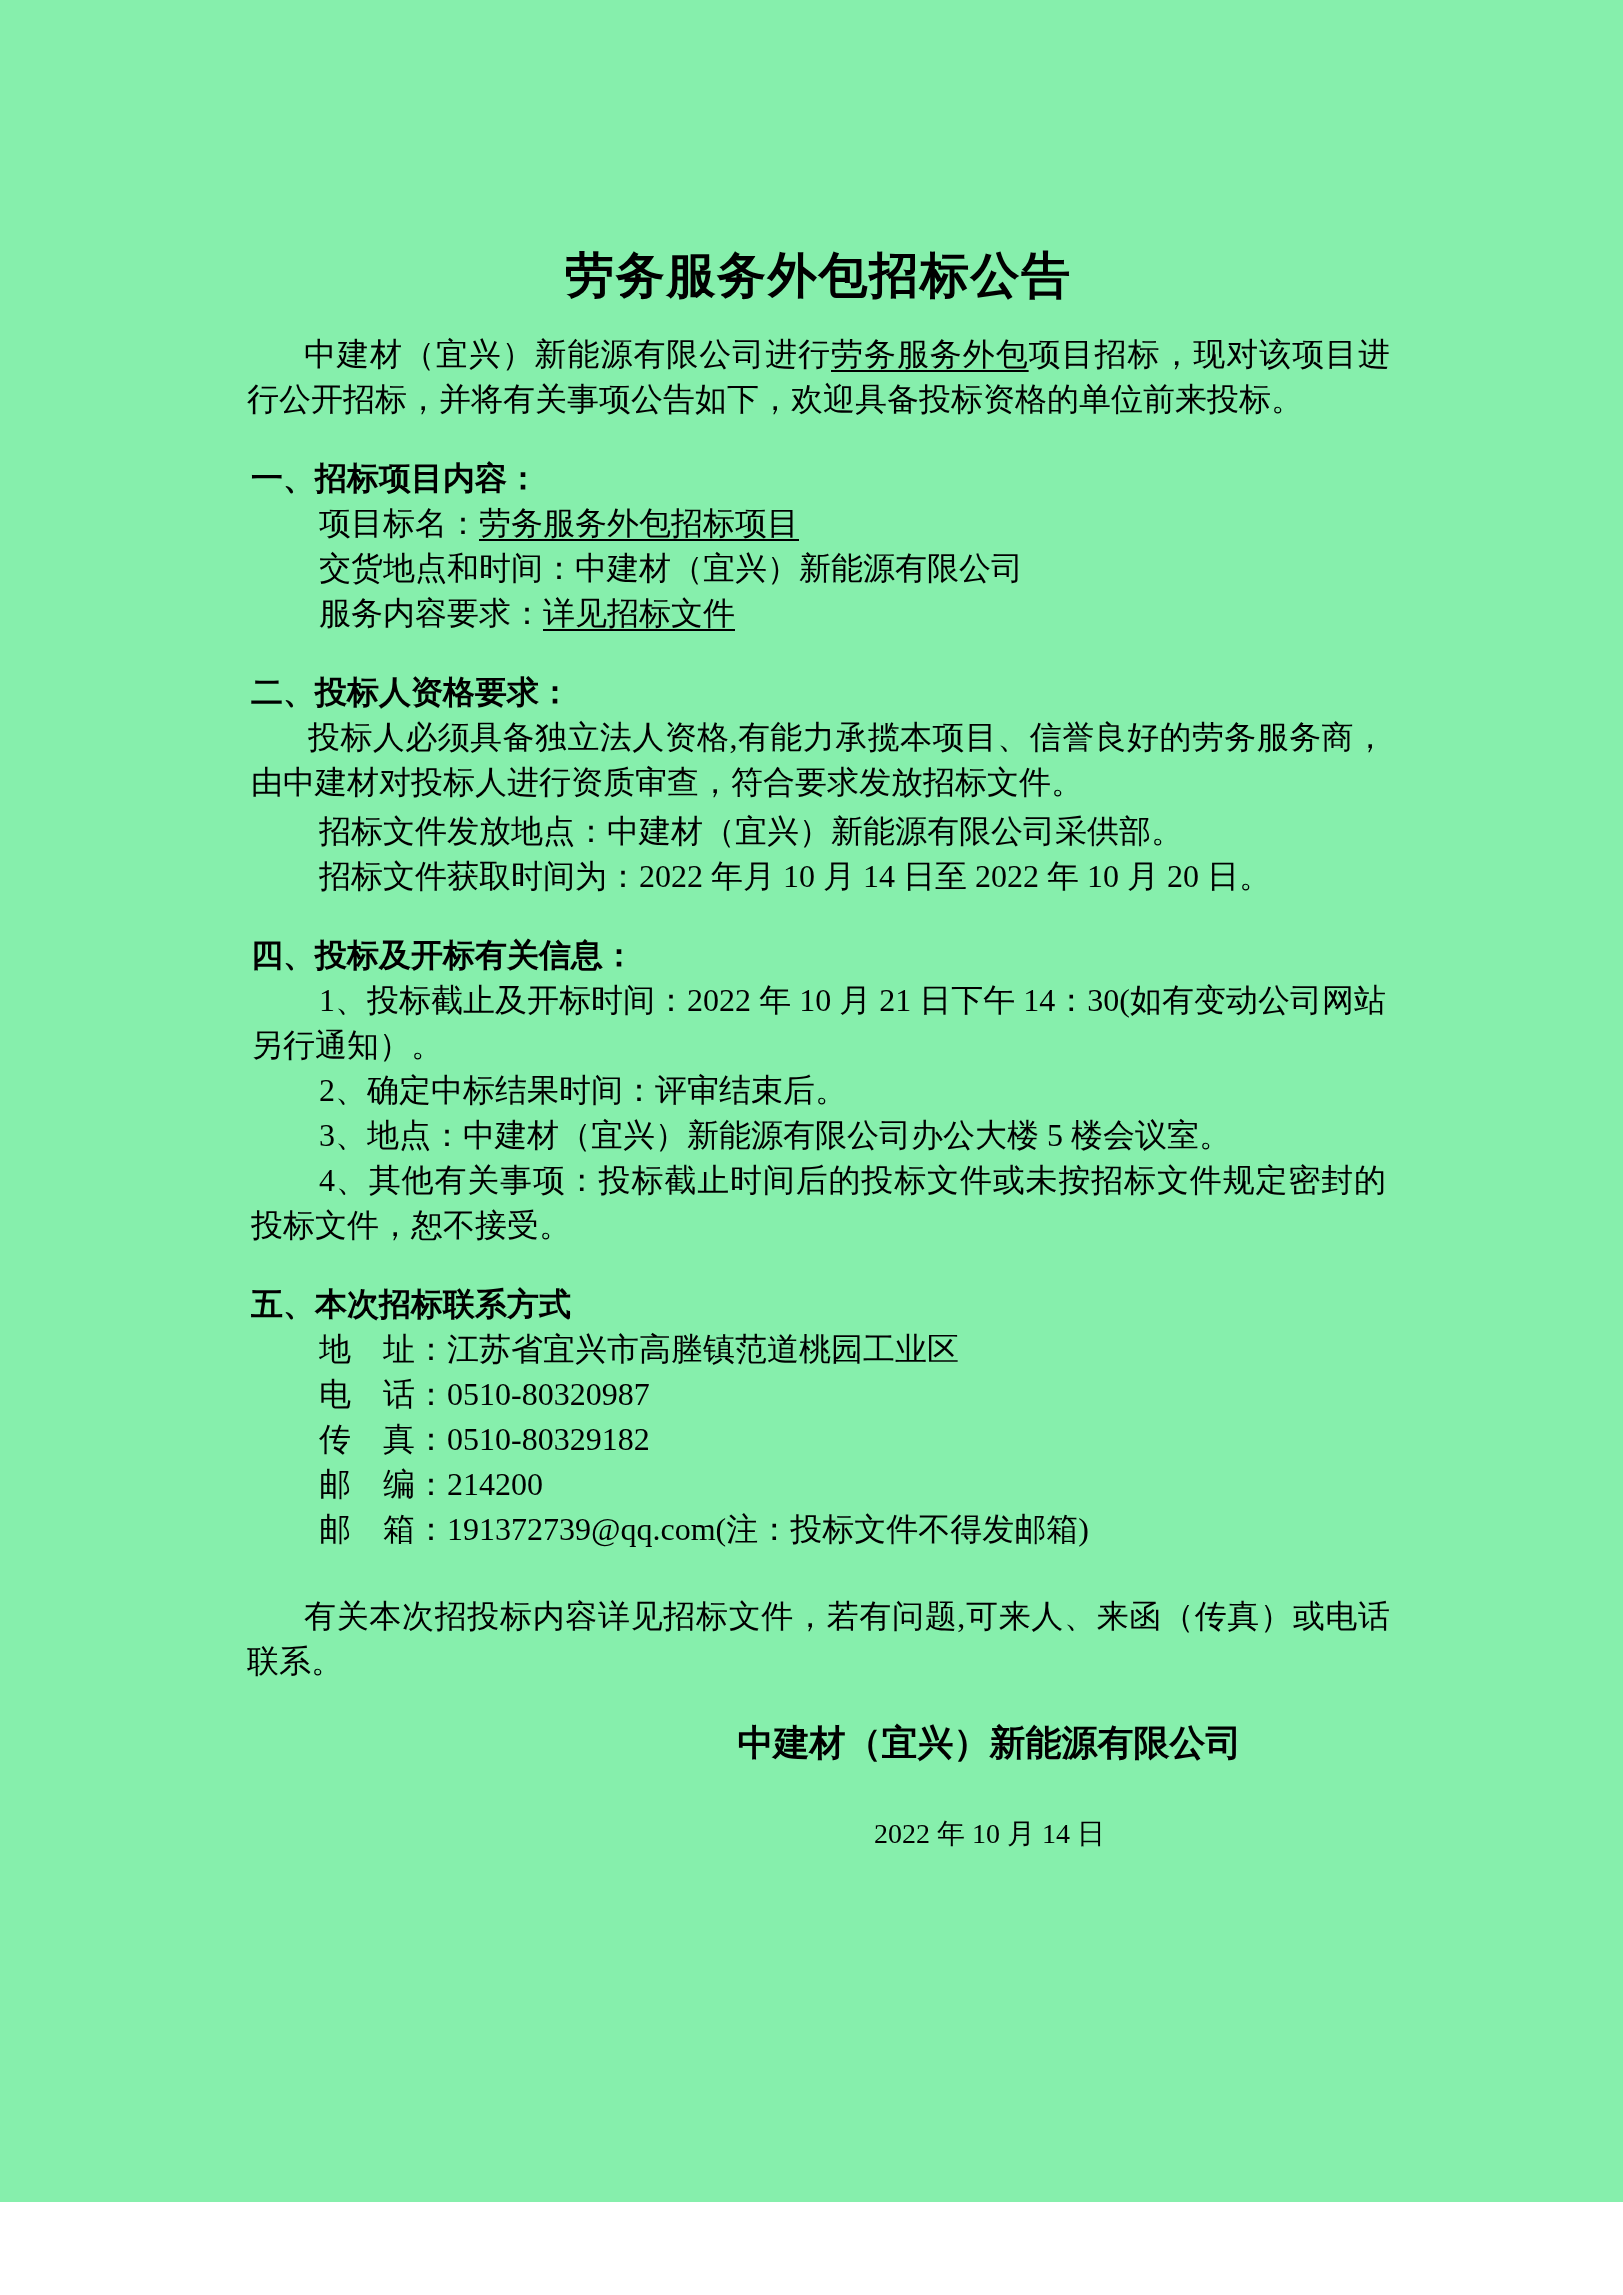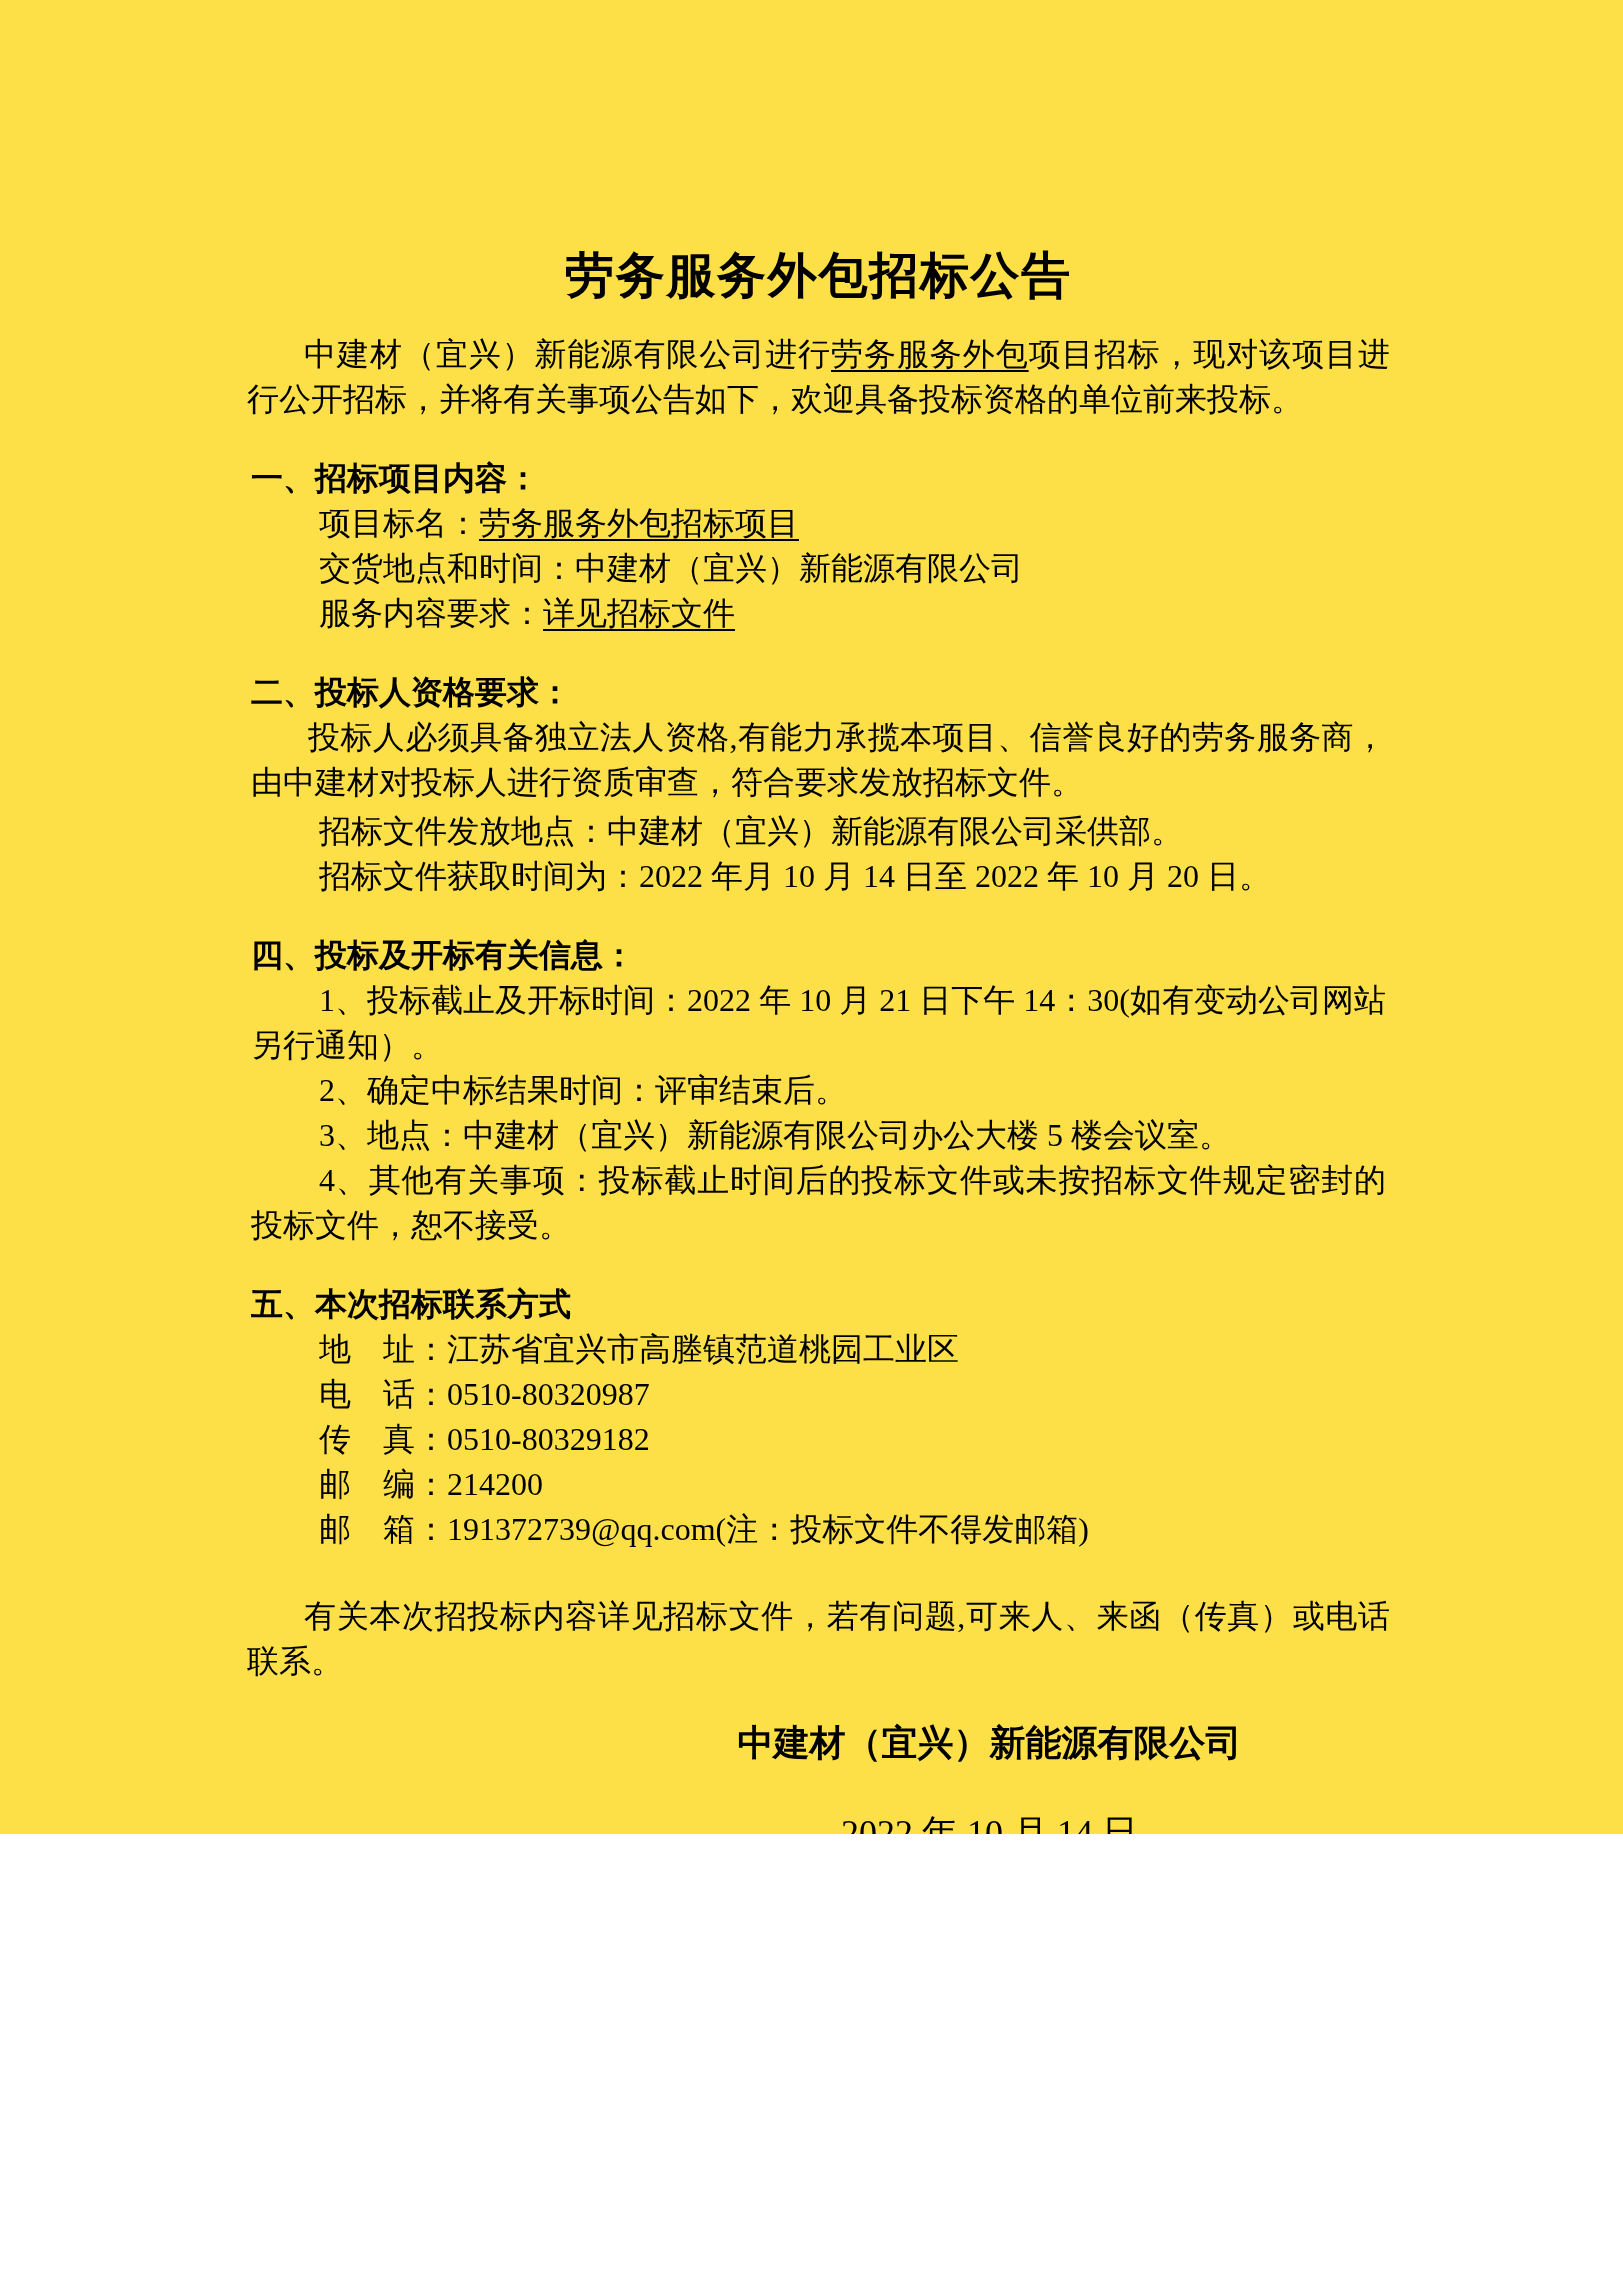--- a/index.html
+++ b/index.html
@@ -3,23 +3,23 @@
 <meta charset="utf-8">
 <style>
   html, body {
     margin: 0;
     padding: 0;
     background: #ffffff;
   }
   .page {
     position: relative;
     width: 1623px;
-    height: 1834px;
+    height: 2202px;
     margin: 0 auto;
-    background: #fde047;
+    background: #86efac;
     box-sizing: border-box;
     padding: 0 233px 0 247px;
     overflow: hidden;
     font-family: "Liberation Serif", "DejaVu Serif", serif;
     font-size: 32px;
     line-height: 45px;
     color: #000000;
   }
   .doc-title {
     margin: 0;
@@ -72,21 +72,21 @@
     margin-left: 342px;
     text-align: center;
   }
   .company-line {
     font-size: 36px;
     line-height: 51px;
     font-weight: bold;
   }
   .date-line {
     margin-top: 41px;
-    font-size: 36px;
+    font-size: 28px;
     line-height: 47px;
   }
 </style>
 </head>
 <body>
 
 <div class="page">
 
   <h1 class="doc-title">劳务服务外包招标公告</h1>
 

